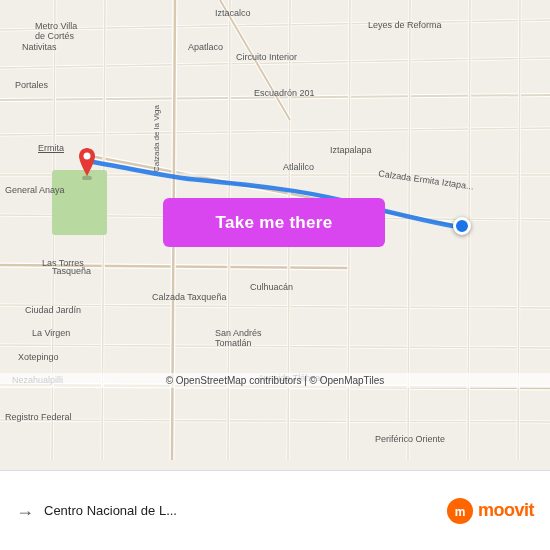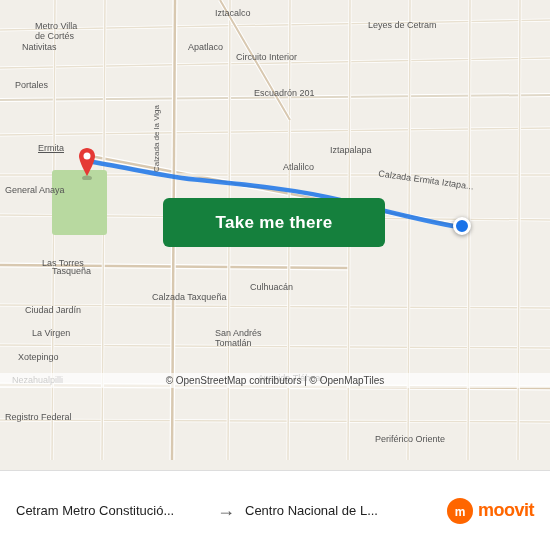--- a/index.html
+++ b/index.html
@@ -43,21 +43,21 @@
       height: 100%;
     }
 
     
     #take-me-there-btn {
       position: absolute;
       top: 198px;
       left: 163px;
       width: 222px;
       height: 49px;
-      background: #15803d;
+      background: #d946ef;
       color: white;
       border: none;
       border-radius: 6px;
       font-size: 17px;
       font-weight: 600;
       cursor: pointer;
       z-index: 10;
       letter-spacing: 0.3px;
     }
 
@@ -243,21 +243,21 @@
 
       <line x1="220" y1="0" x2="290" y2="120" stroke="#fff" stroke-width="4"></line>
       <line x1="220" y1="0" x2="290" y2="120" stroke="#d8c8b0" stroke-width="2"></line>
 
       <path d="M453,226 C420,220 380,210 340,200 C300,190 250,185 200,180 C170,178 130,168 87,161" stroke="#1a73e8" stroke-width="4.5" fill="none" stroke-linecap="round" opacity="0.85"></path>
     </svg>
 
     <div id="map-labels-container">
       <span class="map-label" style="top:21px; left:35px;">Metro Villa<br>de Cortés</span>
       <span class="map-label" style="top:8px; left:215px;">Iztacalco</span>
-      <span class="map-label" style="top:20px; left:368px;">Leyes de Cetram</span>
+      <span class="map-label" style="top:20px; left:368px;">Leyes de Reforma</span>
       <span class="map-label" style="top:42px; left:22px;">Nativitas</span>
       <span class="map-label" style="top:42px; left:188px;">Apatlaco</span>
       <span class="map-label" style="top:52px; left:236px;">Circuito Interior</span>
       <span class="map-label" style="top:80px; left:15px;">Portales</span>
       <span class="map-label" style="top:88px; left:232px;margin-left:22px;">Escuadrón 201</span>
       <span class="map-label" style="top:105px; left:152px; writing-mode: vertical-rl; transform: rotate(180deg); font-size:8px;">Calzada de la Viga</span>
       <span class="map-label" style="top:145px; left:330px;">Iztapalapa</span>
       <span class="map-label" style="top:162px; left:283px;">Atlalilco</span>
       <span class="map-label" style="top:143px; left:38px;text-decoration:underline;">Ermita</span>
       <span class="map-label" style="top:185px; left:5px;">General Anaya</span>
@@ -287,23 +287,20 @@
     <div class="dot-blue"></div>
 
     <button id="take-me-there-btn">Take me there</button>
 
     <div id="attribution">
       <span>© OpenStreetMap contributors | © OpenMapTiles</span>
     </div>
   </div>
 
   <div id="bottom-bar">
-    <div class="station-info">
-      <span class="station-name">Cetram Metro Constitució...</span>
-    </div>
     <div class="arrow-icon">→</div>
     <div class="station-info">
       <span class="station-name">Centro Nacional de L...</span>
     </div>
     <div id="moovit-logo">
       <svg width="28" height="28" viewBox="0 0 28 28" xmlns="http://www.w3.org/2000/svg">
         <circle cx="14" cy="14" r="13" fill="#ff6600"></circle>
         <text x="14" y="19" text-anchor="middle" font-size="12" font-weight="bold" fill="white" font-family="Arial">m</text>
       </svg>
       <span class="moovit-text">moovit</span>

